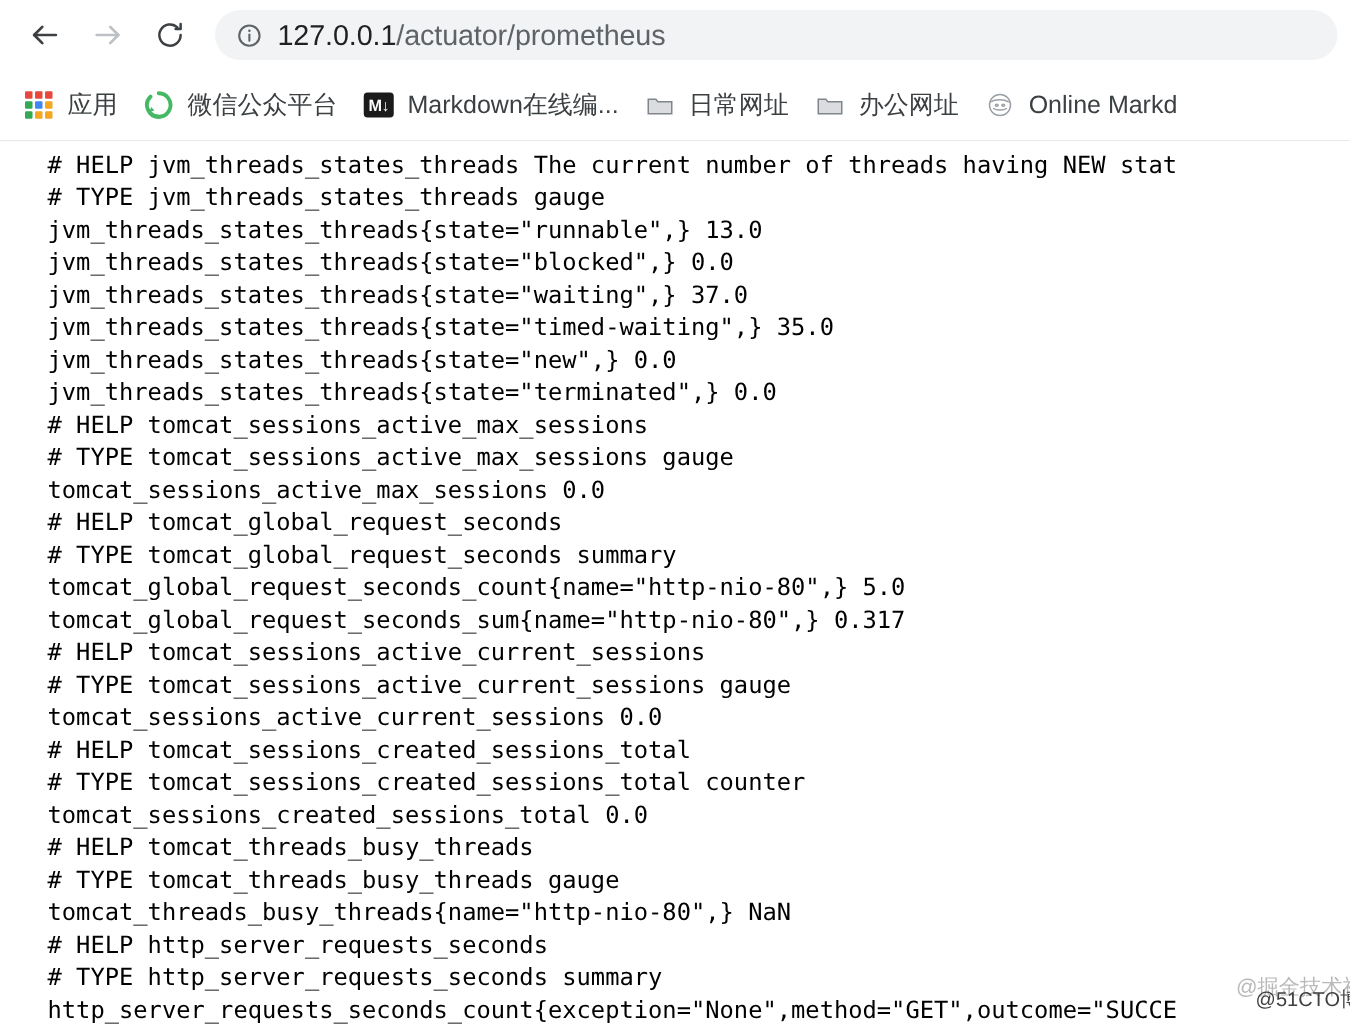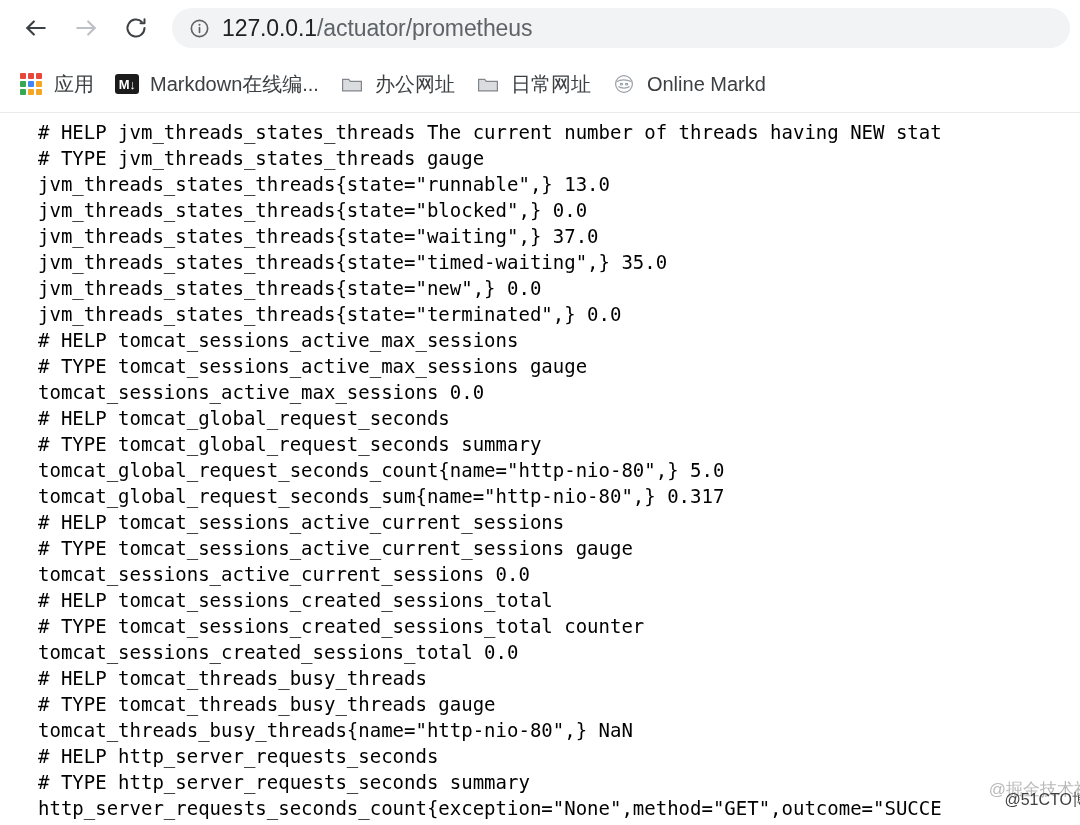--- a/index.html
+++ b/index.html
@@ -225,44 +225,54 @@
             <i style="background: rgb(66, 133, 244);"></i>
             <i style="background: rgb(245, 166, 35);"></i>
             <i style="background: rgb(52, 168, 83);"></i>
             <i style="background: rgb(245, 166, 35);"></i>
             <i style="background: rgb(245, 166, 35);"></i>
           </span>
       </span>
       <span class="bm-label">应用</span>
     </div>
 
+    <div class="bookmark">
+      <span class="bm-icon">
+        <svg width="24" height="24" viewBox="0 0 24 24">
+          <path d="M12 2.6a9.4 9.4 0 1 1-6.6 16.1" fill="none" stroke="#45b864" stroke-width="3.1" stroke-linecap="round"></path>
+          <path d="M12 21.4a9.4 9.4 0 0 1-6.6-16.1" fill="none" stroke="#45b864" stroke-width="3.1" stroke-linecap="round"></path>
+          <path d="M6 13.5 l-1.6 4 4.1-1.2z" fill="#45b864"></path>
+        </svg>
+      </span>
+      <span class="bm-label">微信公众平台</span>
+    </div>
 
     <div class="bookmark">
       <span class="bm-icon">
         <span class="md-badge">M↓</span>
       </span>
       <span class="bm-label">Markdown在线编...</span>
     </div>
 
     <div class="bookmark">
       <span class="bm-icon">
         <svg width="24" height="24" viewBox="0 0 24 24" fill="#dadce0" stroke="#80868b" stroke-width="1.2">
           <path d="M2.6 7.4h6.1l1.6 1.9h11.1v9.6H2.6z"></path>
         </svg>
       </span>
-      <span class="bm-label">办公网址</span>
+      <span class="bm-label">日常网址</span>
     </div>
 
     <div class="bookmark">
       <span class="bm-icon">
         <svg width="24" height="24" viewBox="0 0 24 24" fill="#dadce0" stroke="#80868b" stroke-width="1.2">
           <path d="M2.6 7.4h6.1l1.6 1.9h11.1v9.6H2.6z"></path>
         </svg>
       </span>
-      <span class="bm-label">日常网址</span>
+      <span class="bm-label">办公网址</span>
     </div>
 
     <div class="bookmark">
       <span class="bm-icon">
         <svg width="24" height="24" viewBox="0 0 24 24" fill="none" stroke="#9aa0a6" stroke-width="1.2">
           <circle cx="12" cy="12" r="8.4"></circle>
           <path d="M5 9.6c2.8-2.3 10.2-2.3 14 0"></path>
           <path d="M6.4 14.6c2.6 1.9 8.6 1.9 11.2 0"></path>
           <ellipse cx="9.4" cy="12.2" rx="1.1" ry="0.8"></ellipse>
           <ellipse cx="14.6" cy="12.2" rx="1.1" ry="0.8"></ellipse>

